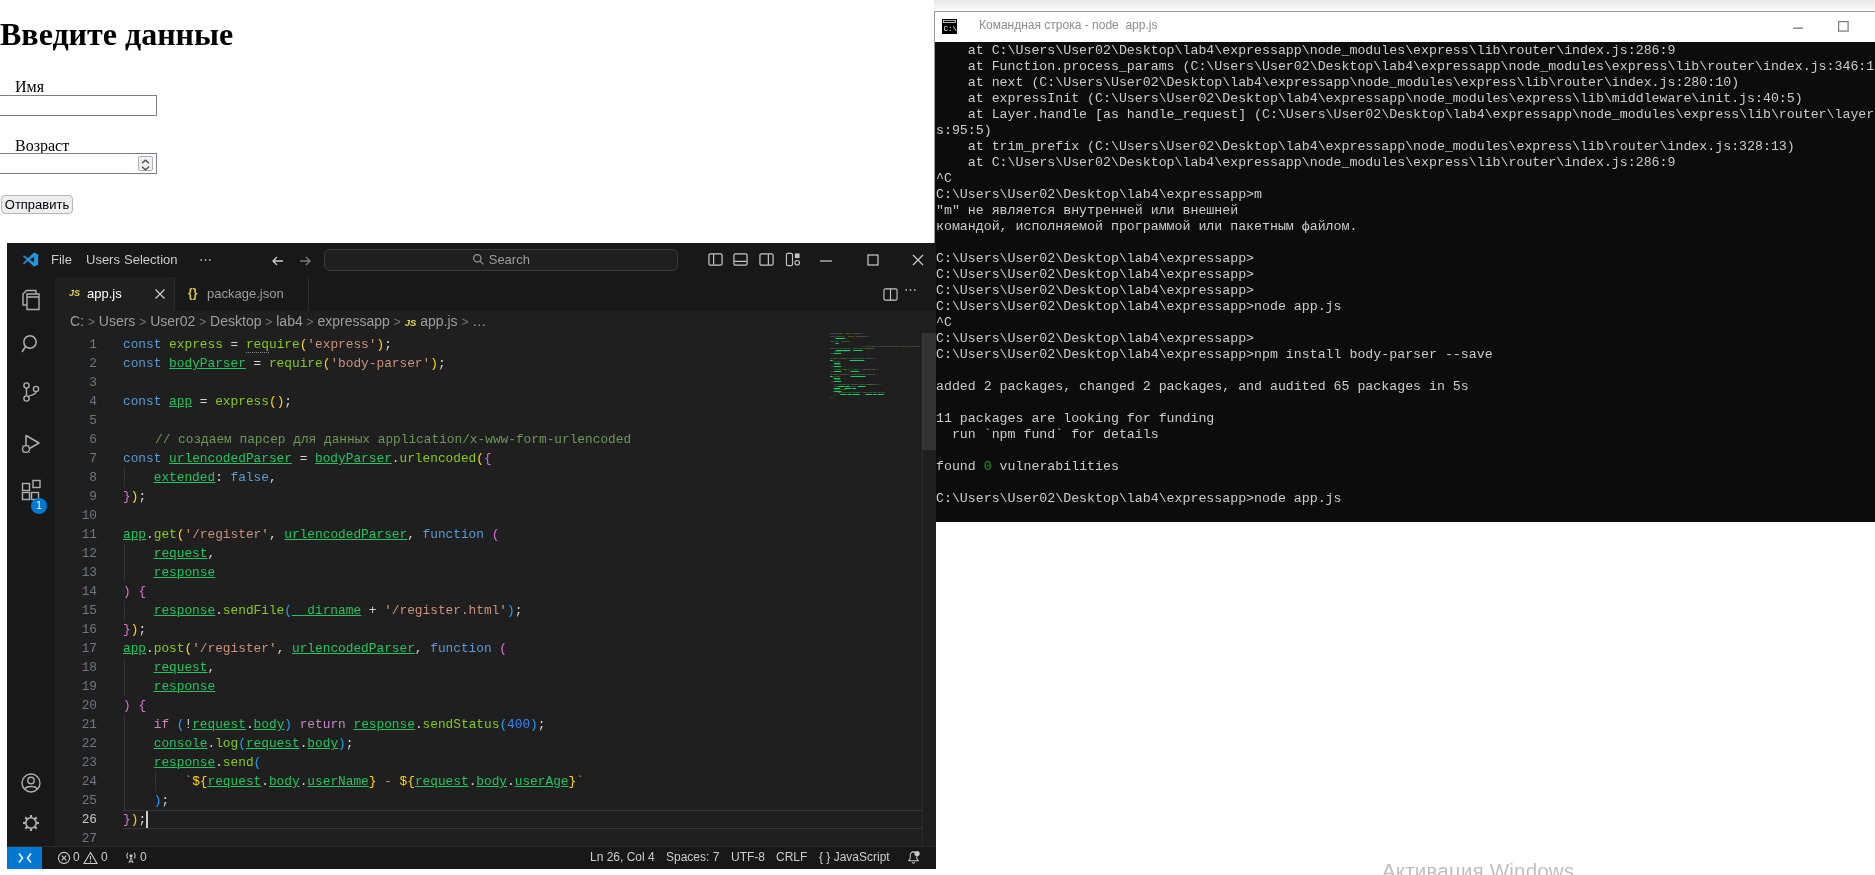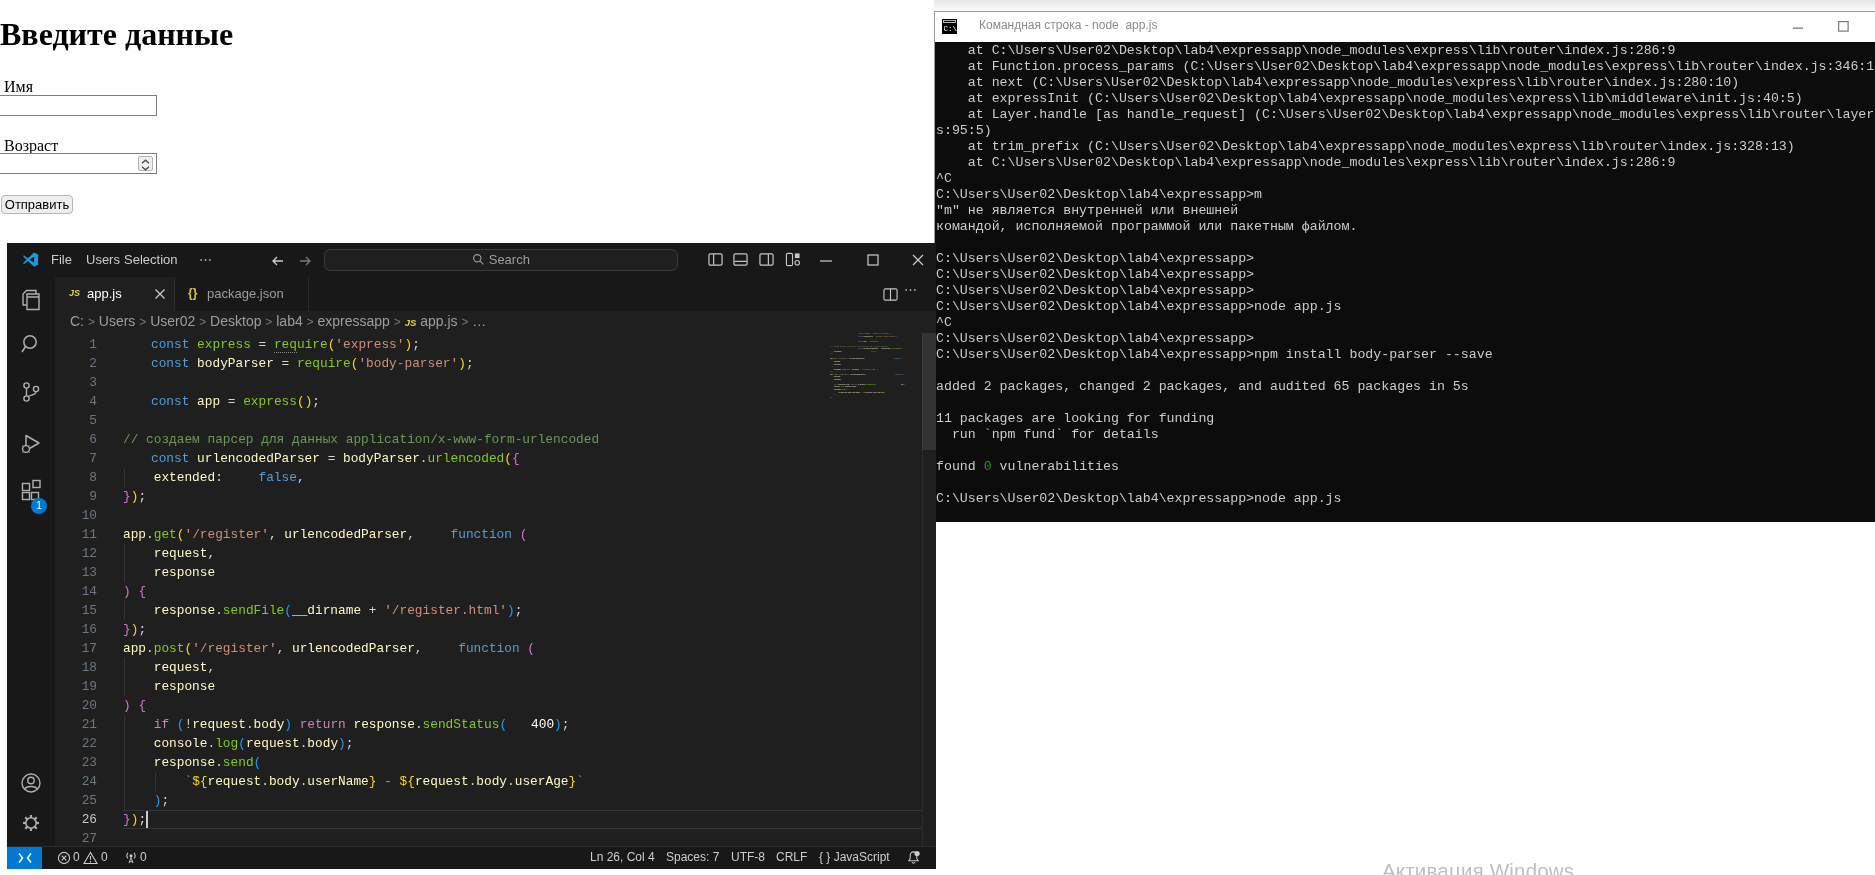--- a/index.html
+++ b/index.html
@@ -1,21 +1,21 @@
 <!DOCTYPE html>
 <html><head><meta charset="utf-8">
 <style>
   * { margin:0; padding:0; box-sizing:border-box; }
   html,body { width:1875px; height:875px; background:#fff; overflow:hidden; position:relative;
     font-family:"Liberation Sans",sans-serif; }
   .abs { position:absolute; }
 
   
   #h1t { left:0; top:16px; font-family:"Liberation Serif",serif; font-weight:bold; font-size:32px; color:#000; }
-  .lbl { left:4px; font-family:"Liberation Serif",serif; font-size:16px; color:#000; }
+  .lbl { left:15px; font-family:"Liberation Serif",serif; font-size:16px; color:#000; }
   .inp { left:-2px; width:159px; height:21px; background:#fff; border:1px solid #7d7d85; }
   #spin { position:absolute; right:3px; top:2px; bottom:2px; width:15px; background:#f0f0f3;
     border:1px solid #b1b1b9; border-radius:2px; }
   #btn { left:1px; top:195px; width:72px; height:19px; background:#eeeef0; border:1px solid #b6b6bc;
     border-radius:4px; font-size:13px; color:#000; text-align:center; line-height:17px; }
 
   
   #tgrad { left:934px; top:0; width:941px; height:11px; background:linear-gradient(#e7e7e7,#fbfbfb); }
   #term { left:934px; top:11px; width:941px; height:511px; background:#0c0c0c; border-top:1px solid #9b9b9b; border-left:1px solid #9b9b9b; }
   #ttitle { position:absolute; left:0; top:0; width:100%; height:30px; background:#fff; }
@@ -44,22 +44,22 @@
     font-size:12.8px; line-height:19px; color:#d4d4d4; white-space:pre; }
   #minimap { position:absolute; left:775px; top:0; font-family:"Liberation Mono",monospace;
     font-size:1.55px; line-height:2.55px; color:#d4d4d4; white-space:pre; }
   .guide { position:absolute; width:1px; background:#333333; }
   #curline { position:absolute; left:68px; top:477px; width:799px; height:19px;
     border-top:1px solid #353535; border-bottom:1px solid #353535; }
   #cursor { position:absolute; left:91px; top:478px; width:2px; height:17px; background:#cccccc; }
   #scrolldiv { position:absolute; left:867px; top:0; width:1px; height:513px; background:#2b2b2b; }
   .ticon { position:absolute; top:9px; }
   .mtxt { position:absolute; top:9px; font-size:13px; color:#cccccc; }
-  .b { color:#569cd6;margin-left:28px; } .v { color:#fef9c3; } .f { color:#84cc16;text-align:center; } .s { color:#ce9178; }
-  .c { color:#6a9955; } .p { color:#c586c0; } .n { color:#ffffff;margin-left:24px; }
+  .b { color:#569cd6; } .v { color:#22c55e;text-decoration:underline; } .f { color:#84cc16;text-align:center; } .s { color:#ce9178; }
+  .c { color:#6a9955;margin-left:32px; } .p { color:#c586c0; } .n { color:#3b82f6; }
   .g { color:#ffd700; } .o { color:#da70d6; } .u { color:#179fff; }
   #vstatus { position:absolute; left:0; top:603px; width:100%; height:23px; background:#181818;
     border-top:1px solid #2b2b2b; font-size:12px; color:#cccccc; }
   #remote { position:absolute; left:0; top:0; width:35px; height:22px; background:#0078d4; }
   .st { position:absolute; top:3px; font-size:12px; color:#cccccc; }
 
   #activate { left:1382px; top:859px; font-size:20.5px; color:#bfbfbf; letter-spacing:0.2px; }
   .cs { color:#767676; font-size:12px; }
 </style></head>
 <body>

